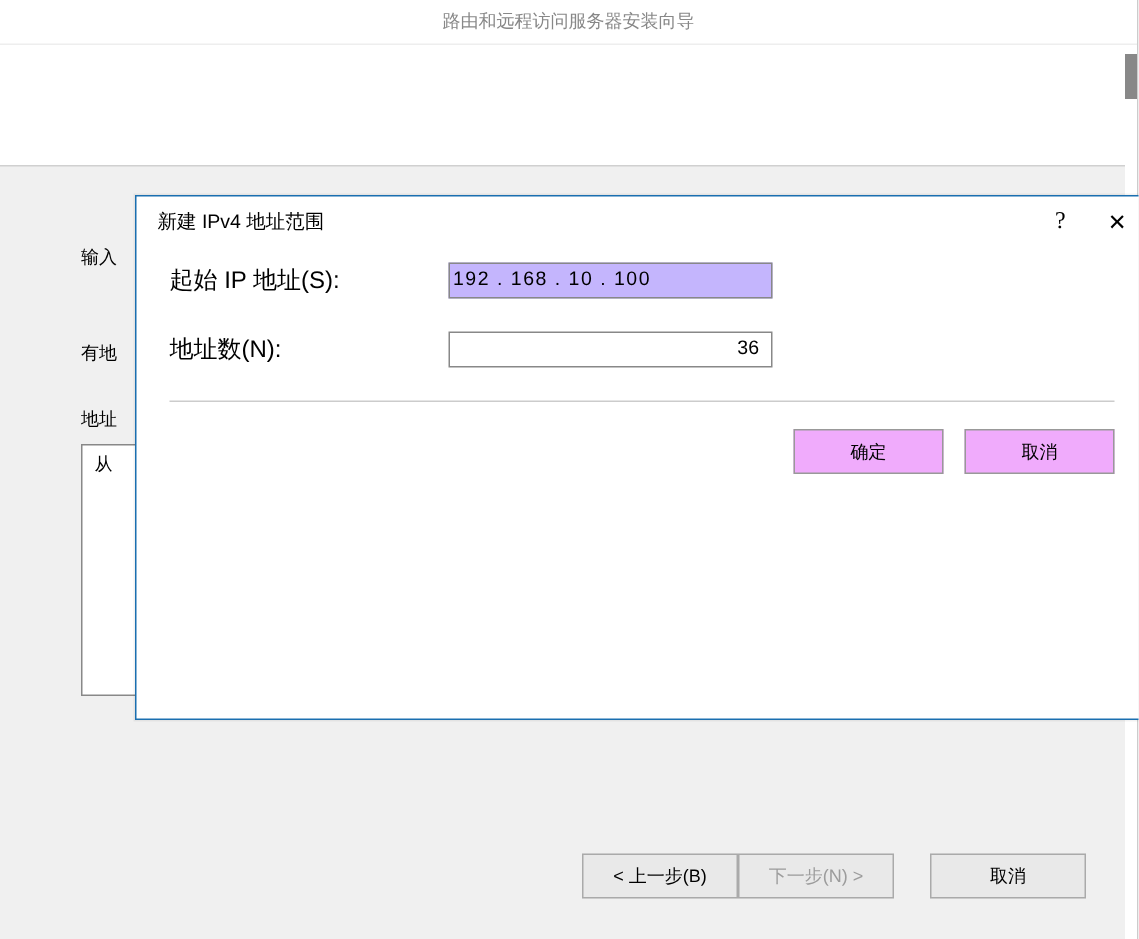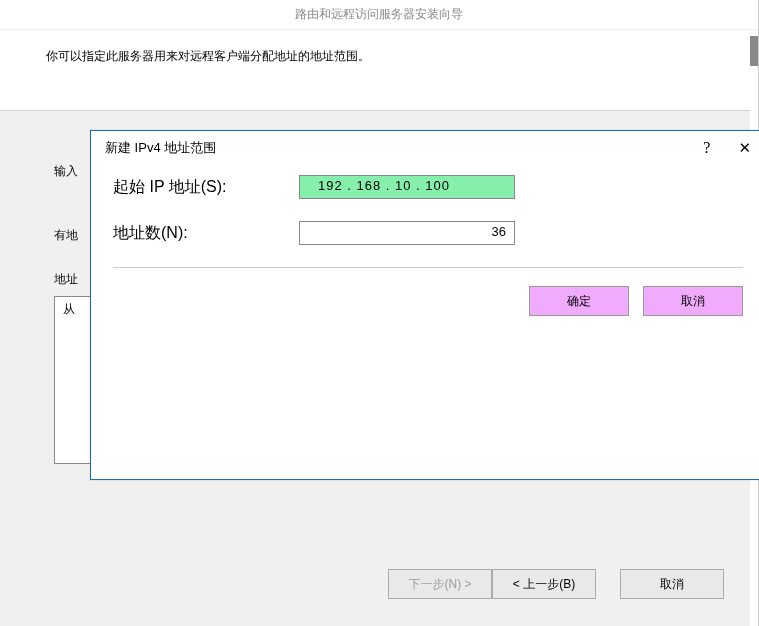--- a/index.html
+++ b/index.html
@@ -52,22 +52,22 @@
       padding:8px 14px 6px 14px; font-size:13px;
     }
     .modal-title .right { display:flex; gap:28px; align-items:center; font-size:16px; }
     .modal-title .help { cursor:pointer; font-family: serif; }
     .modal-title .close { cursor:pointer; font-weight:normal; font-size:15px; }
     .modal-body { padding:12px 22px 0 22px; }
     .modal-instr { font-size:12px; padding:6px 0 26px 0; }
     .row { display:flex; align-items:center; margin-bottom:22px; }
     .row .lbl { width:186px; font-size:16px; }
     .ip-input {
-      width:216px; height:24px; border:1px solid #888; background:#86efac;
-      font-size:13px; padding:2px 18px; letter-spacing:1px; font-family:"Segoe UI",sans-serif;
+      width:216px; height:24px; border:1px solid #888; background:#c4b5fd;
+      font-size:13px; padding:2px 2px; letter-spacing:1px; font-family:"Segoe UI",sans-serif;
     }
     .num-input {
       width:216px; height:24px; border:1px solid #888; background:#fff;
       font-size:13px; padding:2px 8px; text-align:right;
     }
     .modal-sep { border:none; border-top:1px solid #ccc; margin:6px 22px 0 22px; }
     .modal-footer {
       display:flex; justify-content:flex-end; gap:14px; padding:18px 22px 0 0;
     }
     .dlg-btn {
@@ -77,37 +77,36 @@
   </style>
 </head>
 <body>
 
 <div class="outer">
   <div class="scroll-marker"></div>
 
   <div class="wizard-title">路由和远程访问服务器安装向导</div>
 
   <div class="header-white">
-    <div class="desc">你可以指定此服务器用来对远程客户端分配地址的地址范围。</div>
   </div>
 
   <div class="gray-body">
     <div class="back-text">
       <span>输入</span>
       <span style="float:right;">所</span><br>
       <span>有地</span><br>
       <span>地址</span>
     </div>
     <div class="list-box">
       <span>从</span>
     </div>
 
     <div class="bottom-bar">
+      <div class="wiz-btn">&lt; 上一步(B)</div>
       <div class="wiz-btn disabled">下一步(N) &gt;</div>
-      <div class="wiz-btn">&lt; 上一步(B)</div>
       <div class="wiz-btn cancel">取消</div>
     </div>
   </div>
 
   <div class="modal">
     <div class="modal-title">
       <span>新建 IPv4 地址范围</span>
       <span class="right">
         <span class="help">?</span>
         <span class="close">✕</span>

